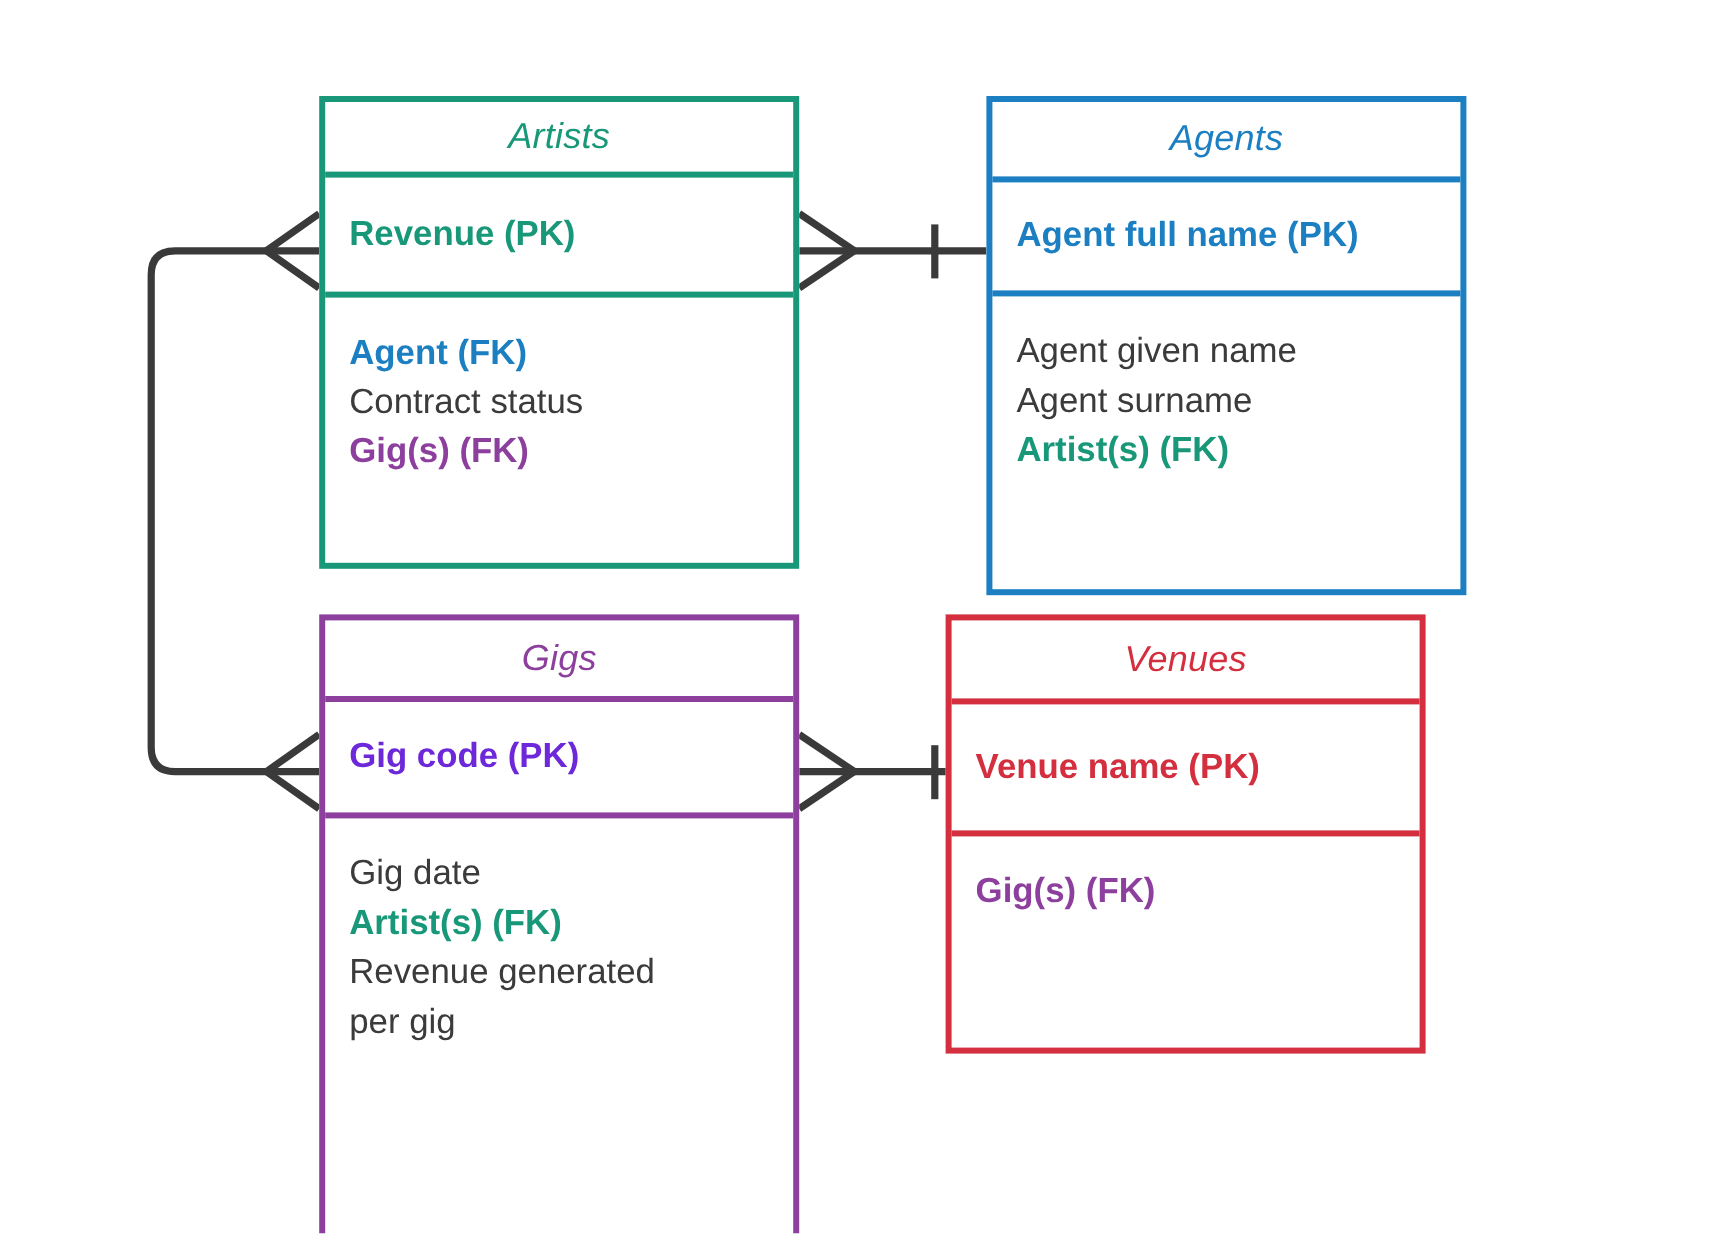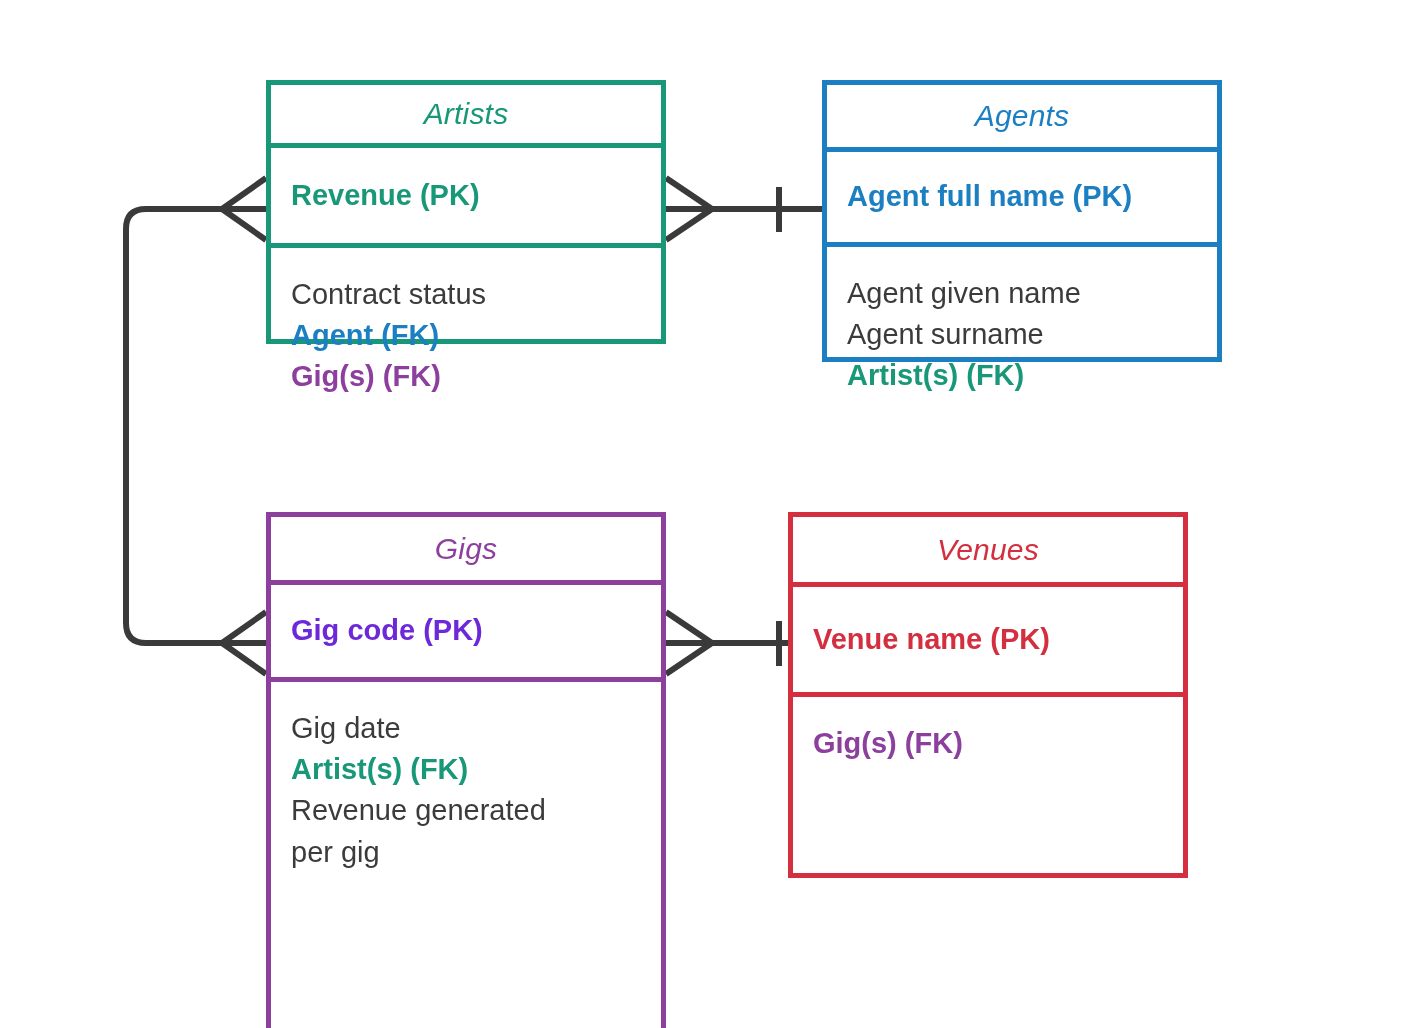--- a/index.html
+++ b/index.html
@@ -79,22 +79,22 @@
   }
   .field-line.bold {
     font-weight: bold;
   }
   .field-line.plain {
     color: #3b3b3b;
     font-weight: 400;
   }
 
   
-  #entity-artists { left: 266px; top: 80px;  width: 400px; height: 264px; }
-  #entity-agents  { left: 822px; top: 80px;  width: 400px; height: 282px; }
+  #entity-artists { left: 266px; top: 80px;  width: 400px; height: 394px; }
+  #entity-agents  { left: 822px; top: 80px;  width: 400px; height: 416px; }
   #entity-gigs    { left: 266px; top: 512px; width: 400px; height: 572px; }
   #entity-venues  { left: 788px; top: 512px; width: 400px; height: 366px; }
 
   #entity-artists .entity-header { height: 63px; }
   #entity-artists .entity-key    { height: 100px; }
   #entity-agents  .entity-header { height: 67px; }
   #entity-agents  .entity-key    { height: 95px; }
   #entity-gigs    .entity-header { height: 68px; }
   #entity-gigs    .entity-key    { height: 97px; }
   #entity-venues  .entity-header { height: 70px; }
@@ -130,22 +130,22 @@
   </svg>
 
   <div class="entity" id="entity-artists" style="border-color:#189878;">
     <div class="entity-header" style="border-bottom-color:#189878;">
       <span class="entity-title" style="color:#189878;">Artists</span>
     </div>
     <div class="entity-key" style="border-bottom-color:#189878;">
       <span class="field" style="color:#189878;">Revenue (PK)</span>
     </div>
     <div class="entity-fields">
+      <div class="field-line bold" style="color:#1b7fc2;">Agent (FK)</div>
       <div class="field-line plain">Contract status</div>
-      <div class="field-line bold" style="color:#1b7fc2;">Agent (FK)</div>
       <div class="field-line bold" style="color:#8d3f9e;">Gig(s) (FK)</div>
     </div>
   </div>
 
   <div class="entity" id="entity-agents" style="border-color:#1b7fc2;">
     <div class="entity-header" style="border-bottom-color:#1b7fc2;">
       <span class="entity-title" style="color:#1b7fc2;">Agents</span>
     </div>
     <div class="entity-key" style="border-bottom-color:#1b7fc2;">
       <span class="field" style="color:#1b7fc2;">Agent full name (PK)</span>

